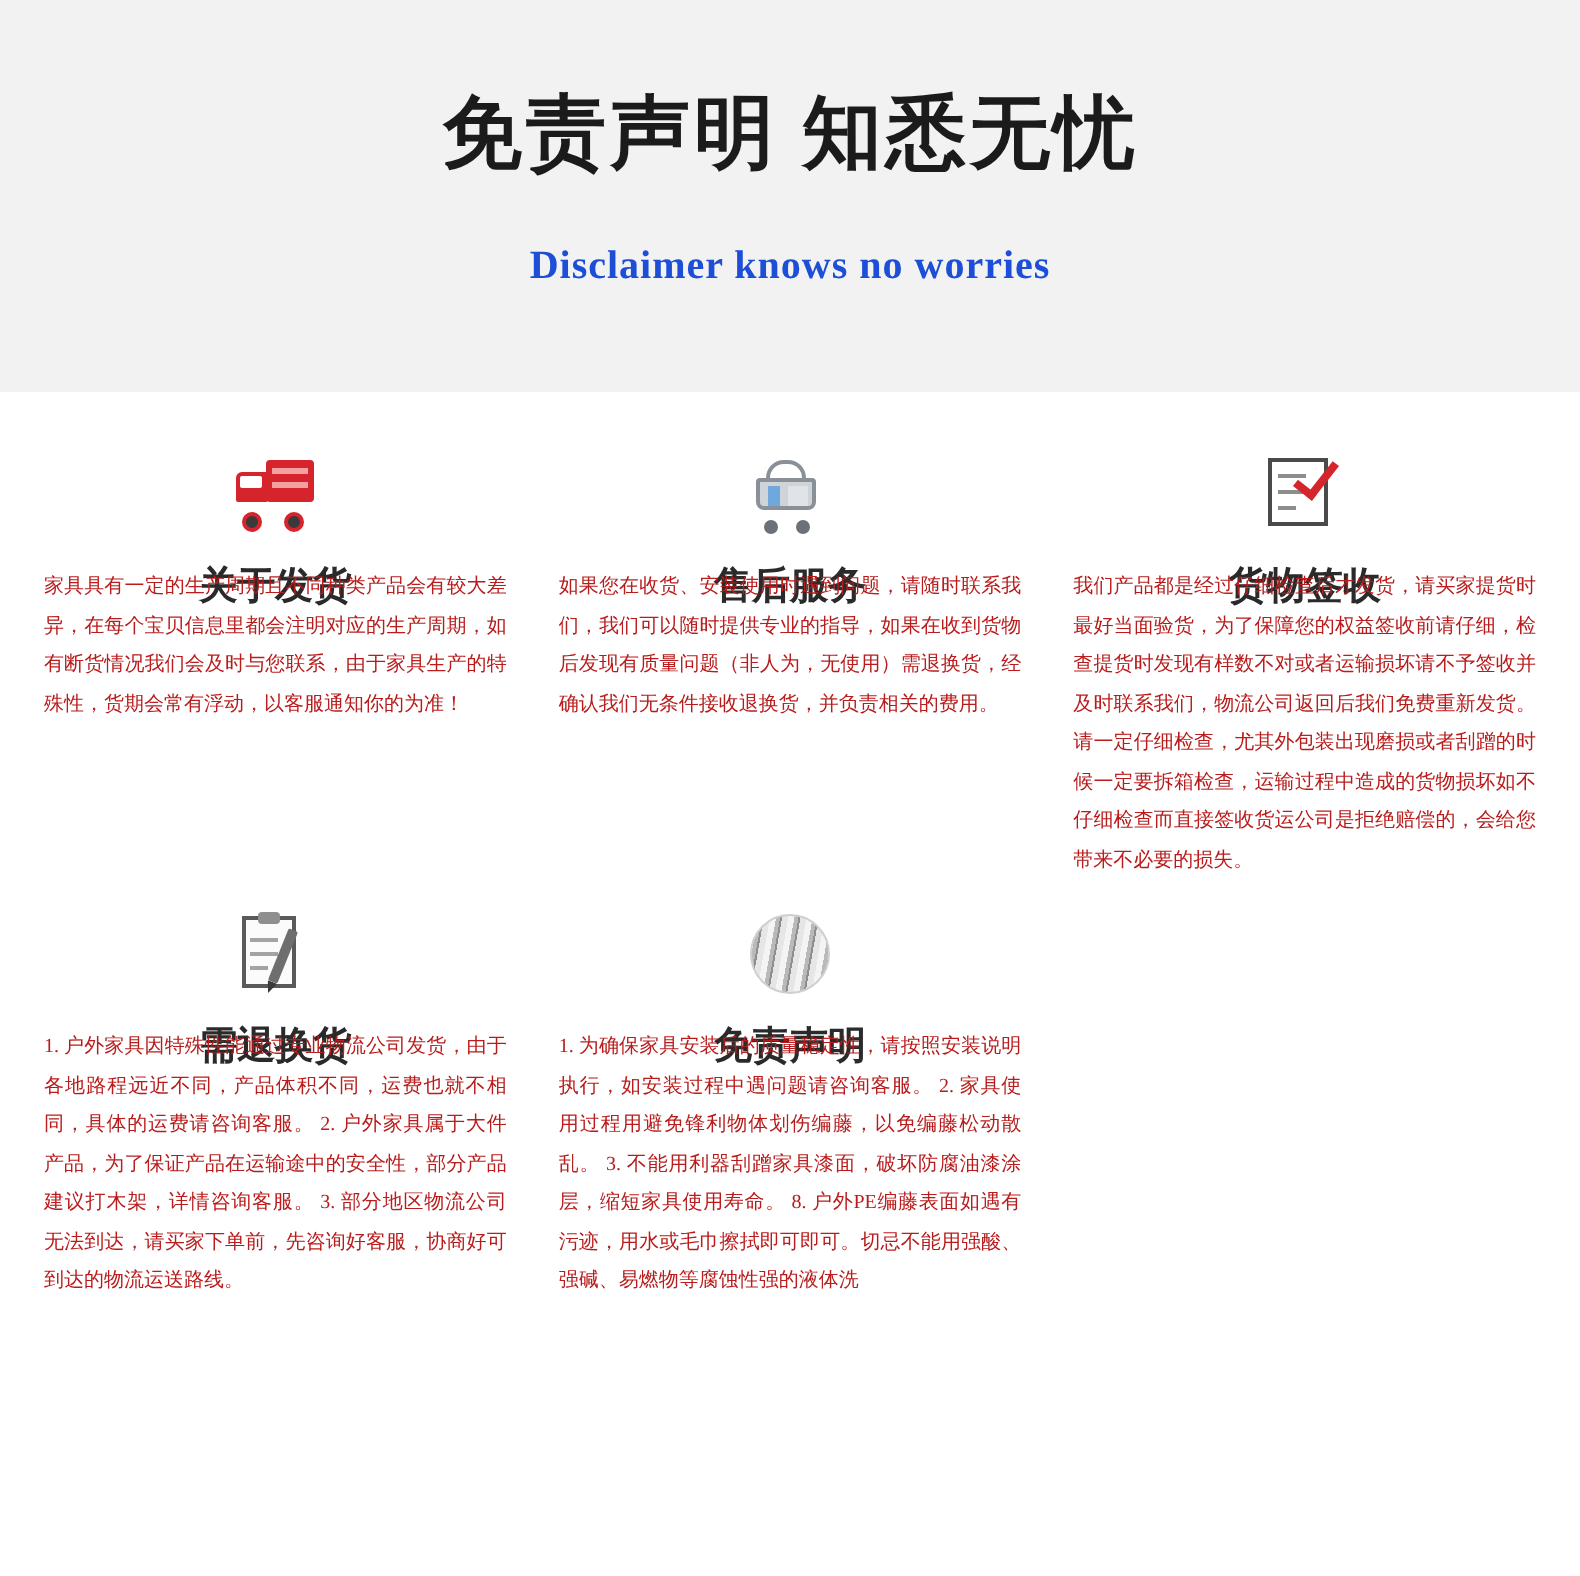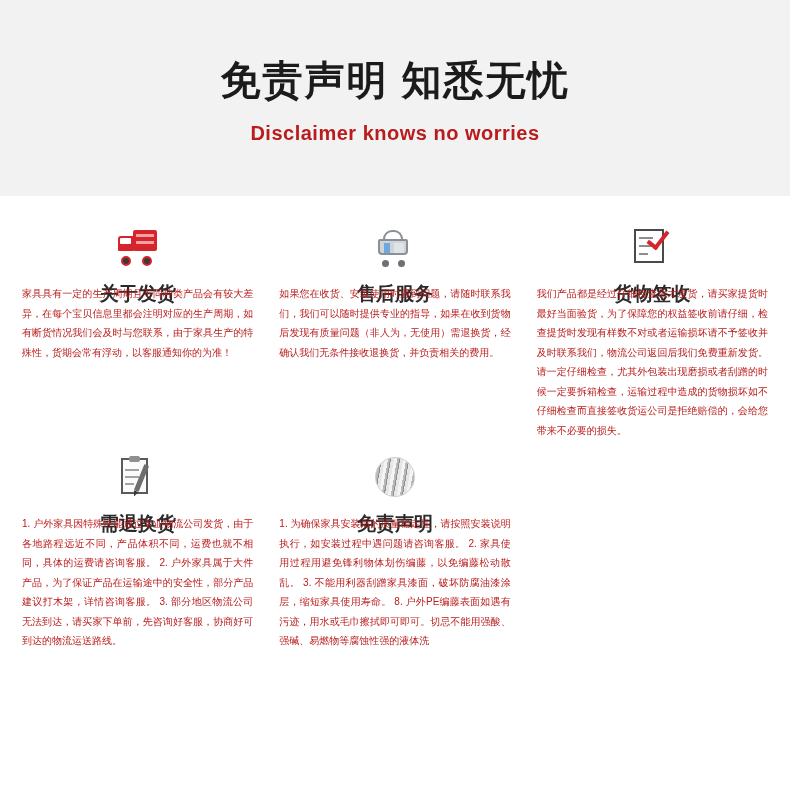--- a/index.html
+++ b/index.html
@@ -12,20 +12,21 @@
     background: #ffffff;
     font-family: "Liberation Sans", sans-serif;
     color: #333;
     overflow: hidden;
   }
   .page {
     position: relative;
     width: 790px;
     height: 788px;
     box-sizing: border-box;
+    font-family: Liberation Serif, serif;
   }
 
   
   .banner {
     background: #f2f2f2;
     height: 196px;
     box-sizing: border-box;
     display: flex;
     flex-direction: column;
     align-items: center;
@@ -37,23 +38,23 @@
     font-weight: bold;
     color: #1b1b1b;
     letter-spacing: 2px;
     line-height: 1.25;
     margin: 0 0 14px 0;
     white-space: nowrap;
   }
   .banner-subtitle {
     font-size: 20px;
     font-weight: bold;
-    color: #b91c1c;
+    color: #1d4ed8;
     letter-spacing: 0.5px;
-    margin: 3px;
+    margin: 16px;
     white-space: nowrap;
   }
 
   
   .grid {
     padding: 30px 22px 0 22px;
     display: grid;
     grid-template-columns: repeat(3, 1fr);
     column-gap: 26px;
     row-gap: 16px;

